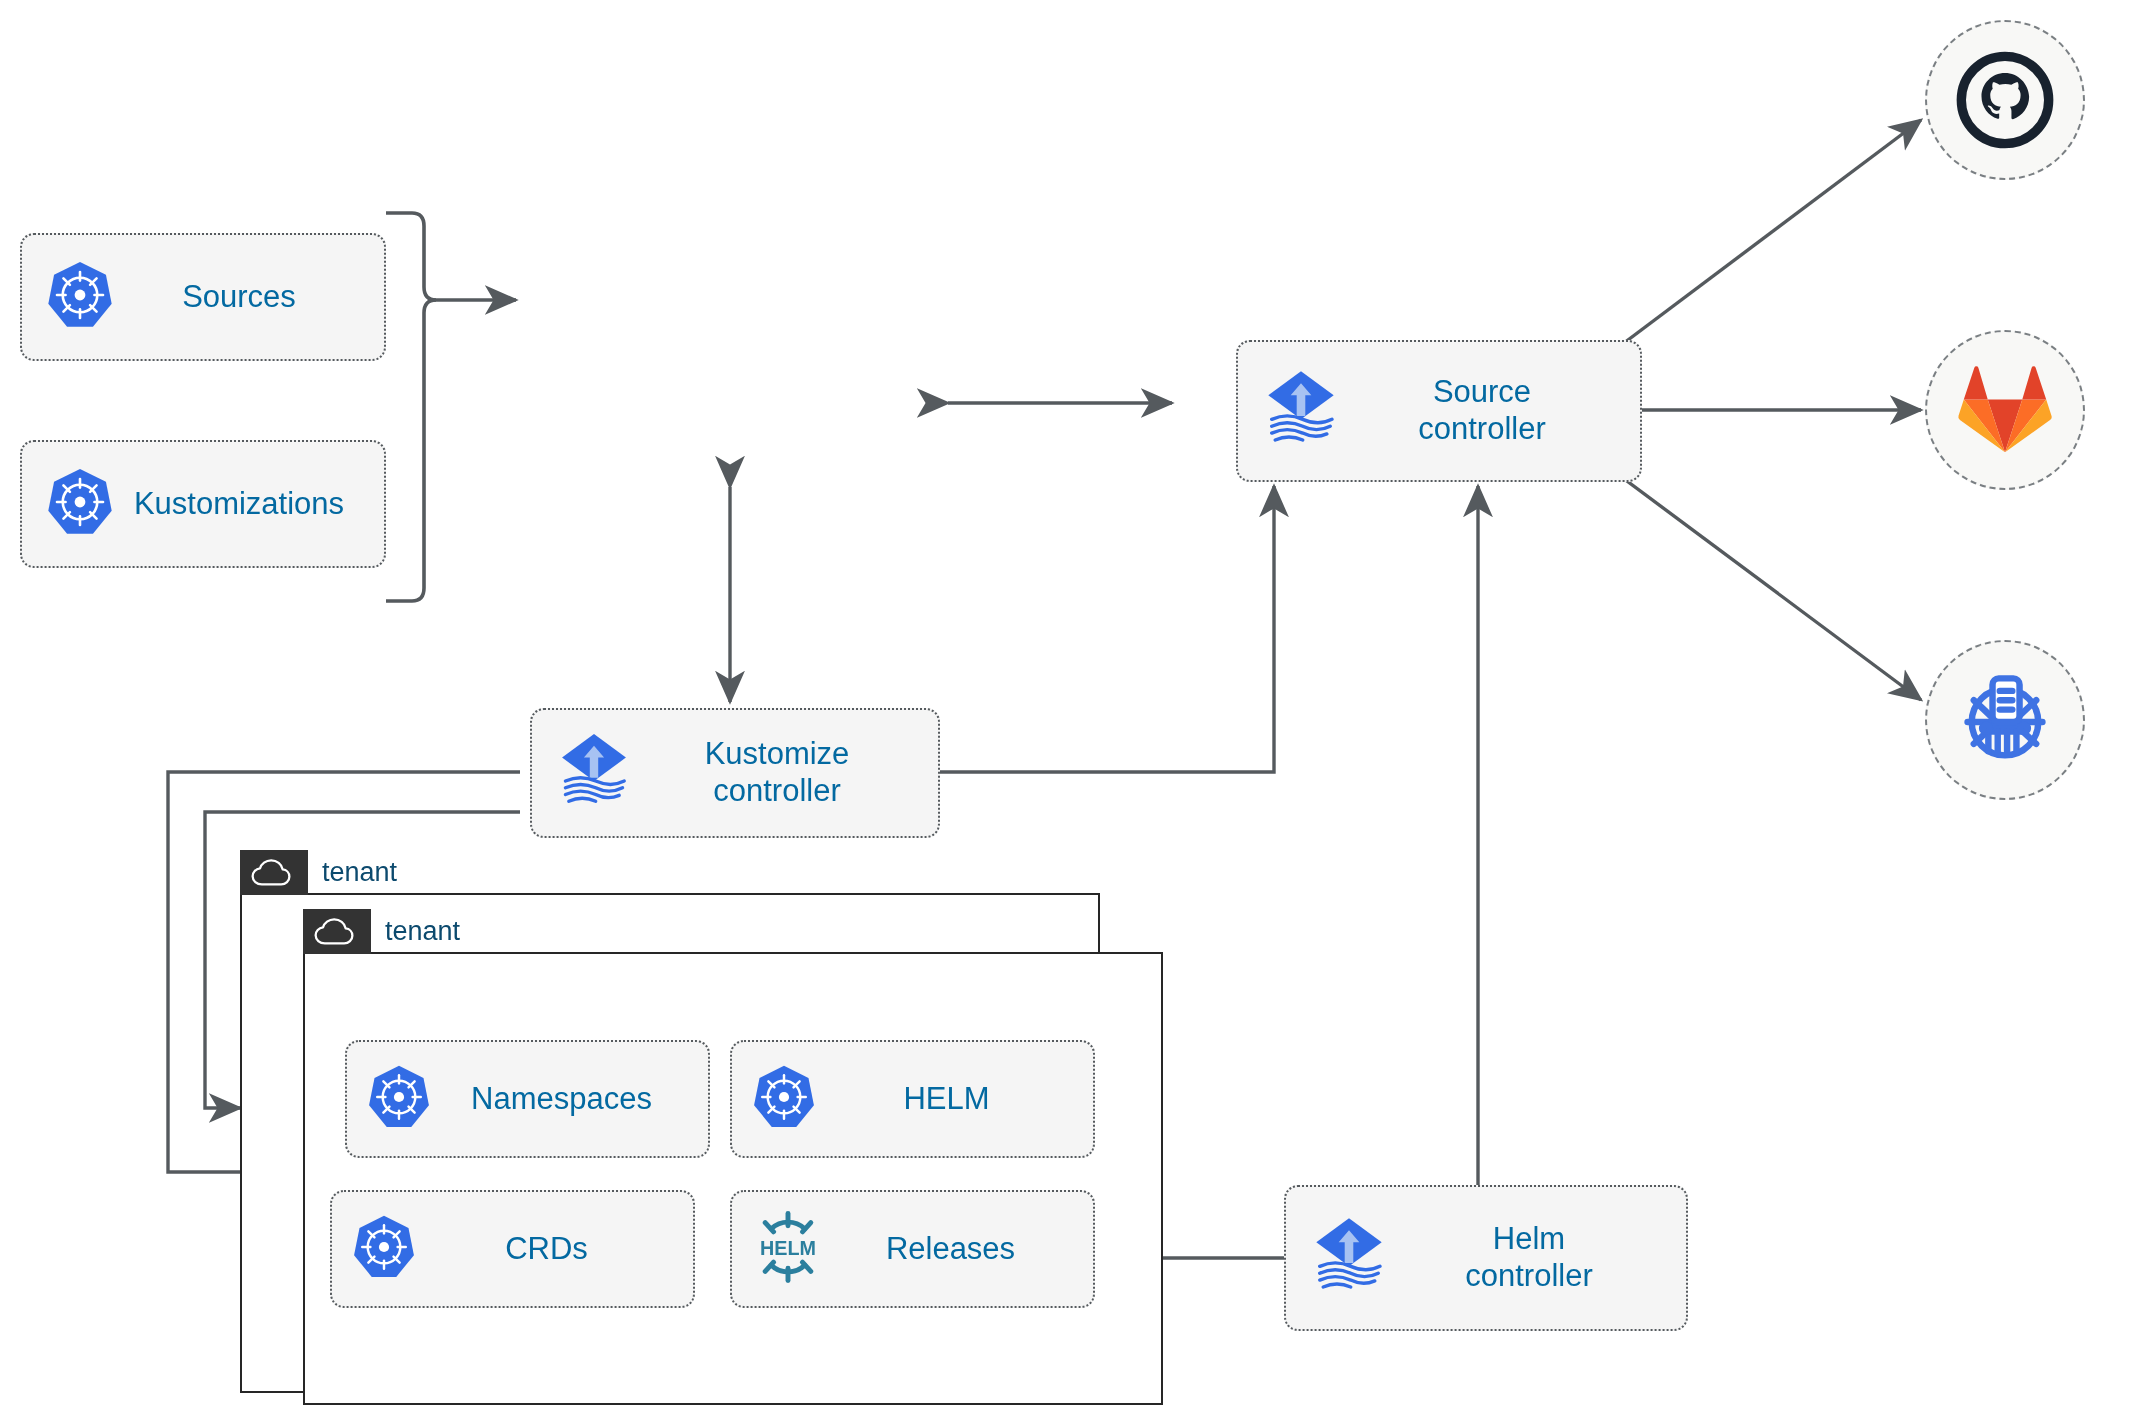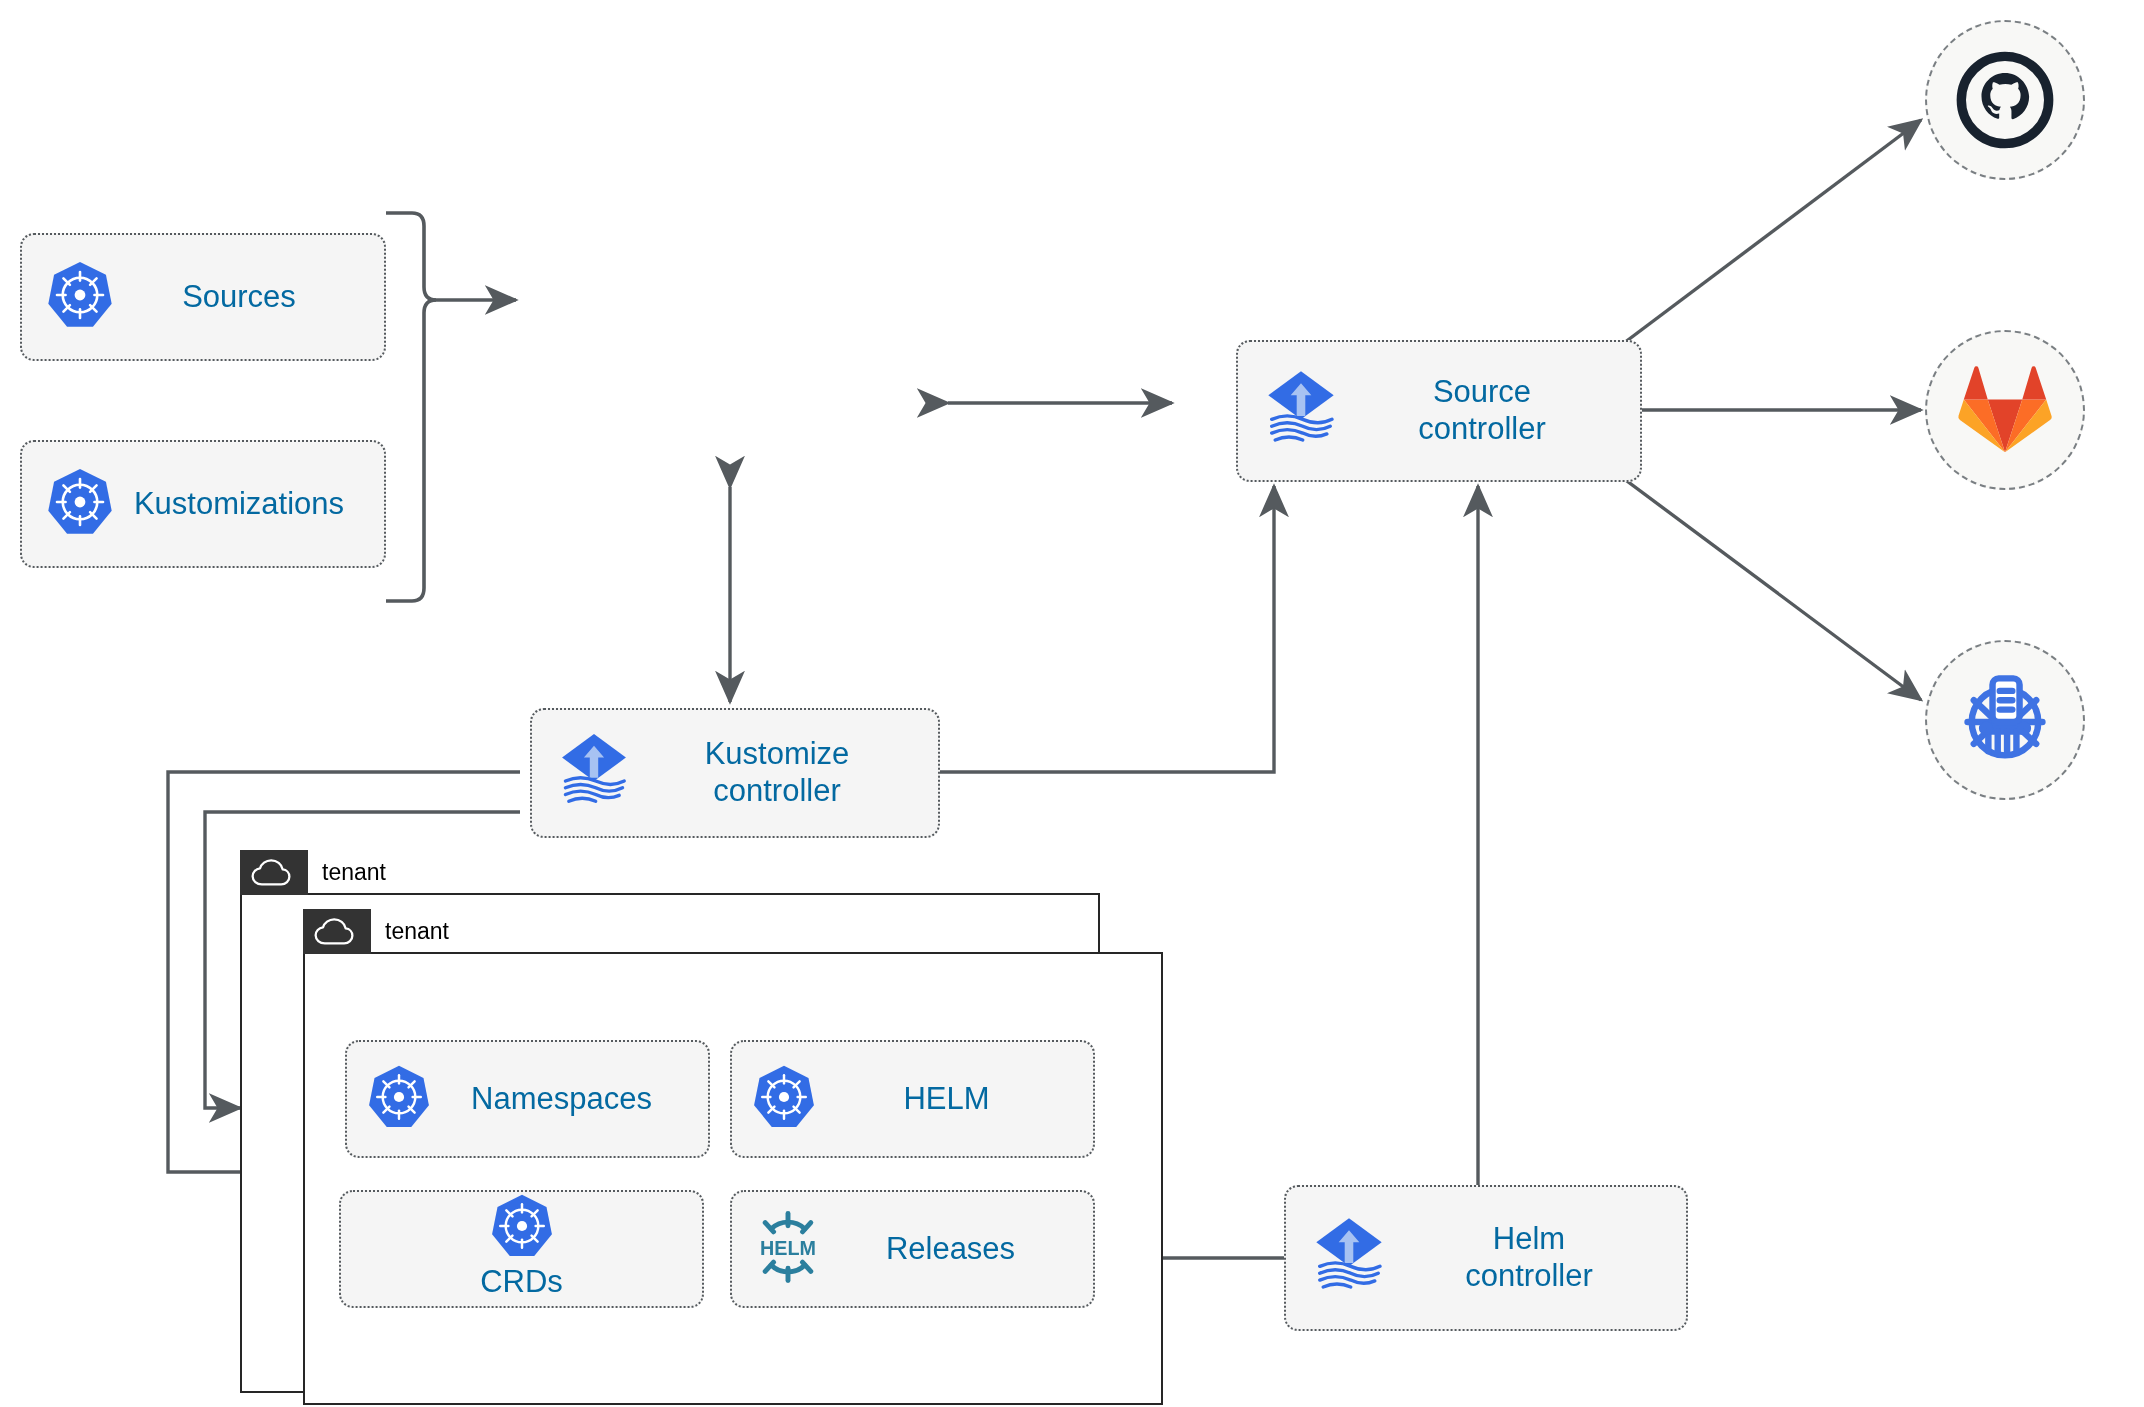--- a/index.html
+++ b/index.html
@@ -31,21 +31,21 @@
   .tenant{
     position:absolute;box-sizing:border-box;
     background:#ffffff;border:2.5px solid #262626;
   }
   .tenant-tab{
     position:absolute;left:-2.5px;top:-45px;height:45px;
     background:#333333;display:flex;align-items:center;
     padding:0 10px;box-sizing:border-box;
   }
   .tenant-title{
-    position:absolute;top:-40px;color:#000000;font-size:23px;
+    position:absolute;top:-40px;color:#0c4a6e;font-size:27px;
     line-height:34px;white-space:nowrap;
   }
 
   .cloud-icon{width:42px;height:30px;display:block;}
 </style>
 </head>
 <body>
 
 <div id="canvas">
 
@@ -233,21 +233,21 @@
           <line x1="27" y1="27" x2="36" y2="36"></line>
             <line x1="64" y1="64" x2="73" y2="73"></line>
           <line x1="73" y1="27" x2="64" y2="36"></line>
             <line x1="36" y1="64" x2="27" y2="73"></line>
         </g>
       </svg>
     </span>
     <span class="label">HELM</span>
   </div>
 
-  <div class="node" style="left:339px;top:1190px;width:365px;height:118px;padding:0 18px;flex-direction:column;">
+  <div class="node" style="left:330px;top:1190px;width:365px;height:118px;padding:0 18px;">
     <span class="ico">
       <svg width="68" height="68" viewBox="0 0 100 100">
         <path d="M50 4 L86 22 L94 62 L68 94 L32 94 L6 62 L14 22 Z" fill="#326ce5"></path>
         <g fill="none" stroke="#ffffff" stroke-width="3.6" stroke-linecap="round">
           <circle cx="50" cy="50" r="24"></circle>
           <circle cx="50" cy="50" r="7.5" fill="#ffffff" stroke="none"></circle>
           <line x1="50" y1="18" x2="50" y2="30"></line>
             <line x1="50" y1="70" x2="50" y2="82"></line>
           <line x1="18" y1="50" x2="30" y2="50"></line>
             <line x1="70" y1="50" x2="82" y2="50"></line>

